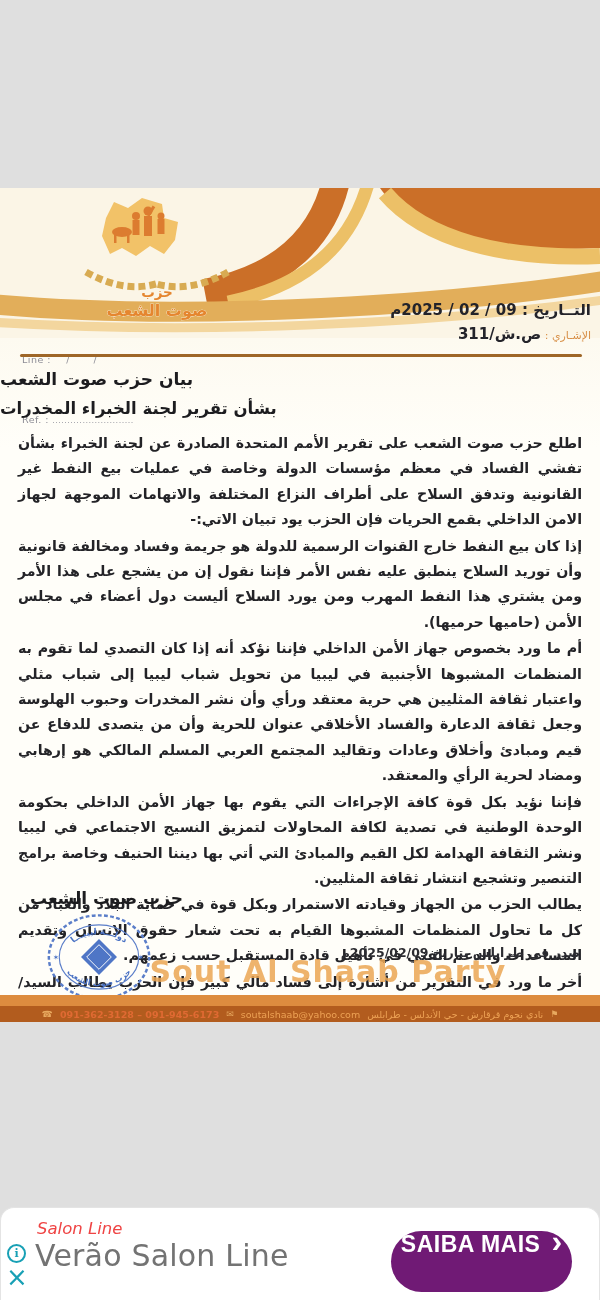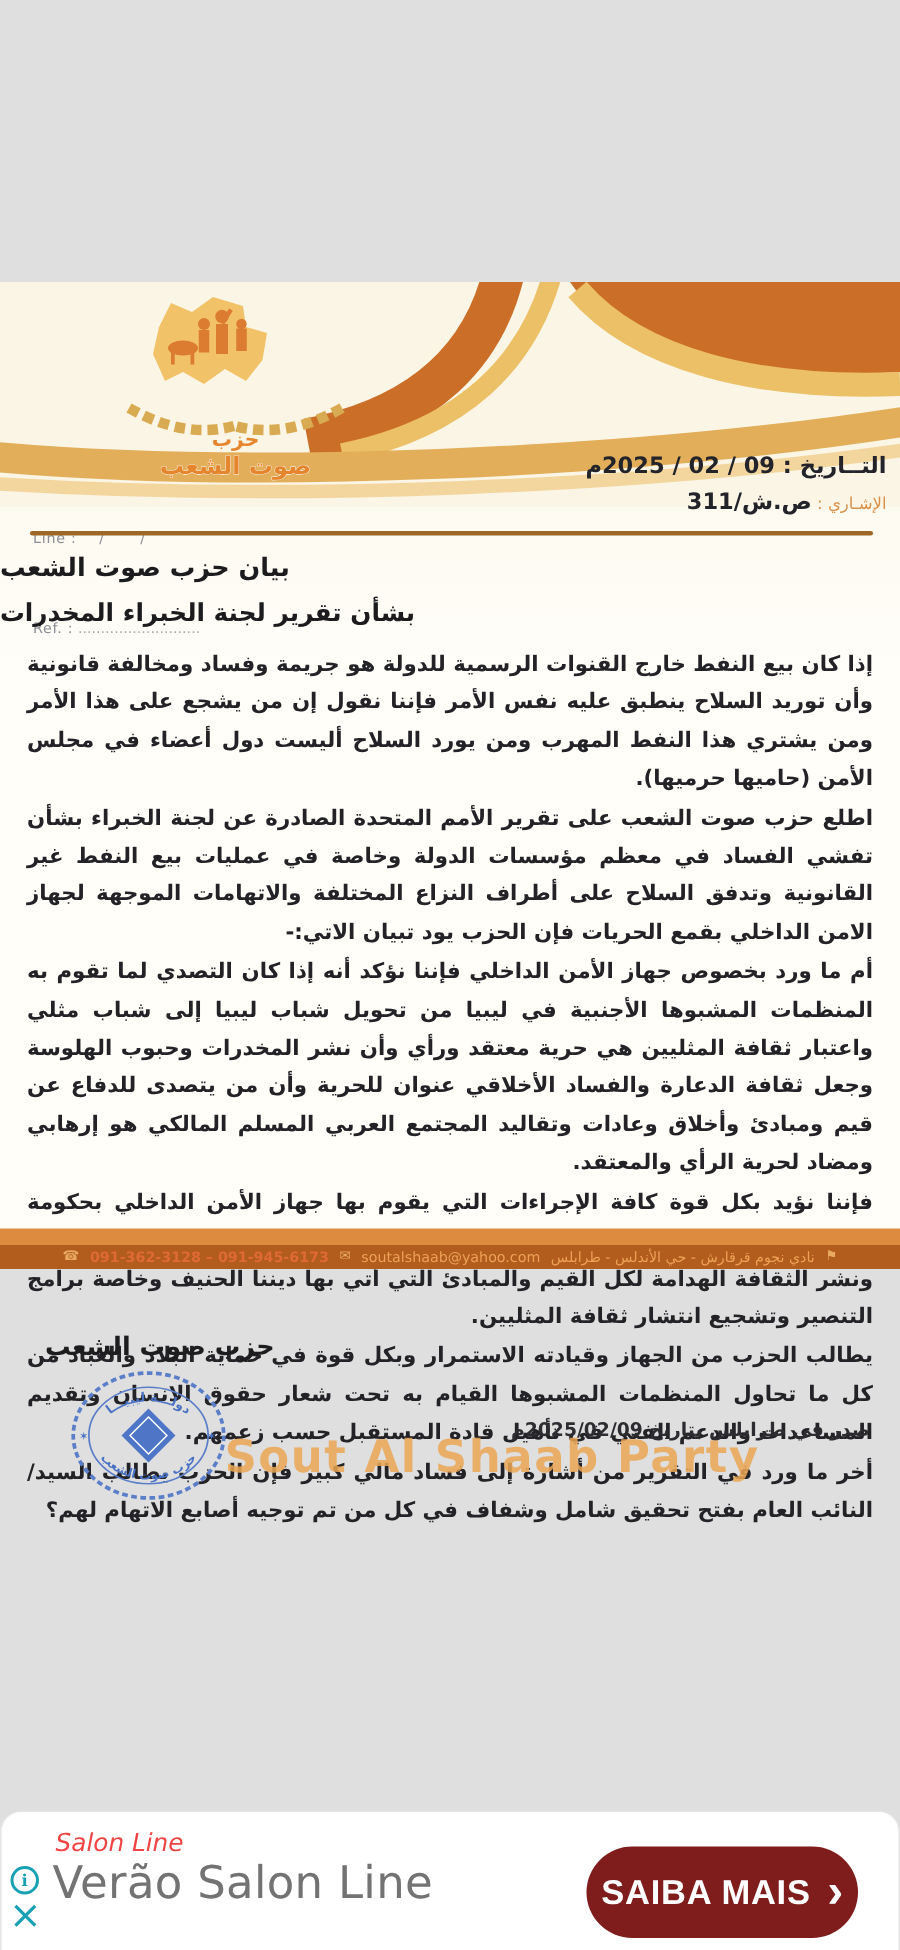--- a/index.html
+++ b/index.html
@@ -1,21 +1,21 @@
 <!DOCTYPE html>
 <html><head>
 <meta charset="utf-8">
 <style>
   * { margin:0; padding:0; box-sizing:border-box; }
   html,body { background:#9a9a9a; }
   body { font-family:"DejaVu Sans", sans-serif; }
   .phone-screen { position:relative; width:600px; height:1300px; background:#dfdfdf; overflow:hidden; margin:0 auto; }
 
   
-  .doc { position:absolute; top:188px; left:0; width:600px; height:658px;
+  .doc { position:absolute; top:188px; left:0; width:600px; height:834px;
          background:linear-gradient(#faf3e2 0px, #fdfaf0 150px, #fffef9 260px, #fffef9 100%); }
   .doc-header-svg { position:absolute; top:0; left:0; width:600px; height:150px; display:block; }
 
   .date-left { position:absolute; left:22px; top:122px; color:#8d8d96; font-size:9.5px; line-height:20px; white-space:pre; }
   .date-left .lbl { letter-spacing:.5px; }
   .date-left .dots { color:#a9a9b0; }
   .date-right { position:absolute; right:9px; top:110px; text-align:right; direction:rtl; line-height:24px; }
   .date-right .ar-lbl { color:#d89048; font-size:11px; }
   .date-right .ar-val { color:#23232a; font-size:15px; font-weight:bold; }
   .doc-divider { position:absolute; top:166px; left:20px; right:18px; height:2.5px; background:#9e6627; border-radius:2px; }
@@ -44,22 +44,22 @@
 
   
   .ad { position:absolute; top:1207px; left:0; width:600px; height:93px; background:#ffffff;
         border:1px solid #e4e4e4; border-bottom:none; border-radius:14px 14px 0 0; }
   .ad-info { position:absolute; left:6px; top:36px; width:19px; height:19px; border:2px solid #18a0b5; border-radius:50%;
              color:#18a0b5; font-size:11px; font-weight:bold; text-align:center; line-height:15px; cursor:pointer;
              font-family:"DejaVu Serif", serif; }
   .ad-close { position:absolute; left:5px; top:56px; color:#18a0b5; font-size:26px; line-height:26px; cursor:pointer; }
   .ad-advertiser { position:absolute; left:36px; top:11px; font-size:16.5px; color:#ef4444;font-style:italic; }
   .ad-title { position:absolute; left:34px; top:30px; font-size:30px; color:#737373; letter-spacing:.2px; cursor:pointer; }
-  .ad-cta { position:absolute; left:390px; top:23px; width:181px; height:61px; background:#7f1d1d; border:none;
-            border-radius:31px; display:flex; align-items:center; justify-content:center; gap:11px; cursor:pointer; }
+  .ad-cta { position:absolute; left:390px; top:23px; width:181px; height:61px; background:#701a75; border:none;
+            border-radius:31px; display:flex; justify-content:center; gap:11px; cursor:pointer; }
   .ad-cta .cta-label { color:#ffffff; font-size:23px; font-weight:bold; letter-spacing:.5px; }
   .ad-cta .cta-chev { color:#ffffff; font-size:32px; font-weight:bold; line-height:28px; margin-top:-4px; }
 </style>
 </head>
 <body>
 
 <div class="phone-screen">
 
   <div class="doc">
 
@@ -104,22 +104,22 @@
       <div><span class="ar-lbl">الإشـاري : </span><span class="ar-val">ص.ش/311</span></div>
     </div>
     <div class="doc-divider"></div>
 
     <div class="doc-title">
       <div class="t1">بيان حزب صوت الشعب</div>
       <div class="t2">بشأن تقرير لجنة الخبراء المخدرات</div>
     </div>
 
     <div class="doc-body">
+      <p>اطلع حزب صوت الشعب على تقرير الأمم المتحدة الصادرة عن لجنة الخبراء بشأن تفشي الفساد في معظم مؤسسات الدولة وخاصة في عمليات بيع النفط غير القانونية وتدفق السلاح على أطراف النزاع المختلفة والاتهامات الموجهة لجهاز الامن الداخلي بقمع الحريات فإن الحزب يود تبيان الاتي:-</p>
       <p>إذا كان بيع النفط خارج القنوات الرسمية للدولة هو جريمة وفساد ومخالفة قانونية وأن توريد السلاح ينطبق عليه نفس الأمر فإننا نقول إن من يشجع على هذا الأمر ومن يشتري هذا النفط المهرب ومن يورد السلاح أليست دول أعضاء في مجلس الأمن (حاميها حرميها).</p>
-      <p>اطلع حزب صوت الشعب على تقرير الأمم المتحدة الصادرة عن لجنة الخبراء بشأن تفشي الفساد في معظم مؤسسات الدولة وخاصة في عمليات بيع النفط غير القانونية وتدفق السلاح على أطراف النزاع المختلفة والاتهامات الموجهة لجهاز الامن الداخلي بقمع الحريات فإن الحزب يود تبيان الاتي:-</p>
       <p>أم ما ورد بخصوص جهاز الأمن الداخلي فإننا نؤكد أنه إذا كان التصدي لما تقوم به المنظمات المشبوها الأجنبية في ليبيا من تحويل شباب ليبيا إلى شباب مثلي واعتبار ثقافة المثليين هي حرية معتقد ورأي وأن نشر المخدرات وحبوب الهلوسة وجعل ثقافة الدعارة والفساد الأخلاقي عنوان للحرية وأن من يتصدى للدفاع عن قيم ومبادئ وأخلاق وعادات وتقاليد المجتمع العربي المسلم المالكي هو إرهابي ومضاد لحرية الرأي والمعتقد.</p>
       <p>فإننا نؤيد بكل قوة كافة الإجراءات التي يقوم بها جهاز الأمن الداخلي بحكومة الوحدة الوطنية في تصدية لكافة المحاولات لتمزيق النسيج الاجتماعي في ليبيا ونشر الثقافة الهدامة لكل القيم والمبادئ التي أتي بها ديننا الحنيف وخاصة برامج التنصير وتشجيع انتشار ثقافة المثليين.</p>
       <p>يطالب الحزب من الجهاز وقيادته الاستمرار وبكل قوة في حماية البلاد والعباد من كل ما تحاول المنظمات المشبوها القيام به تحت شعار حقوق الانسان وتقديم المساعدات والدعم الفني في تأهيل قادة المستقبل حسب زعمهم.</p>
       <p>أخر ما ورد في التقرير من أشارة إلى فساد مالي كبير فإن الحزب يطالب السيد/ النائب العام بفتح تحقيق شامل وشفاف في كل من تم توجيه أصابع الاتهام لهم؟</p>
     </div>
 
     <div class="doc-signature">حزب صوت الشعب</div>
 
     <svg class="stamp-svg" viewBox="0 0 112 94">
       <defs>

